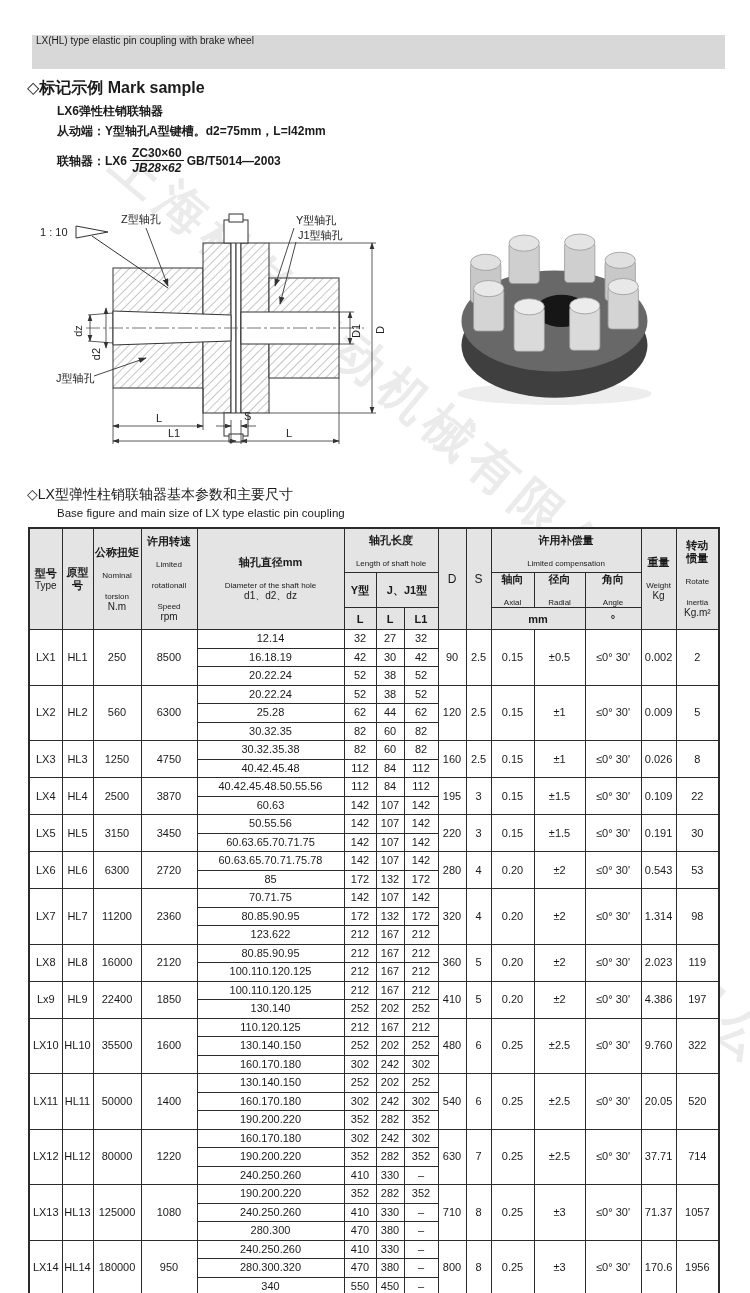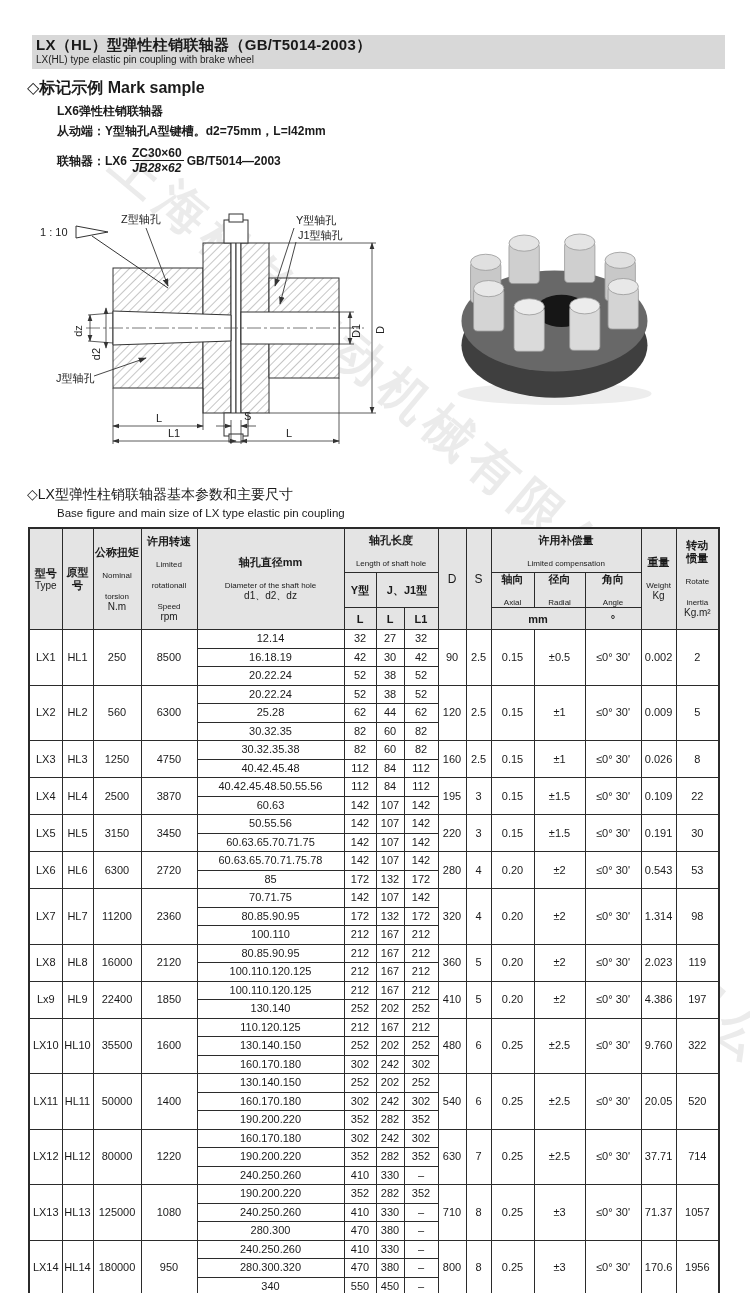--- a/index.html
+++ b/index.html
@@ -40,21 +40,20 @@
 </head>
 <body>
 
 <div class="page">
 
   <div class="wm" style="left:140px;top:130px;">上海松铭传动机械有限公司</div>
   <div class="wm" style="left:300px;top:620px;">上海松铭传动机械有限公司</div>
   <div class="wm" style="left:90px;top:900px;">上海松铭传动机械有限公司</div>
 
   <div class="titlebar">
-    <span class="title-cn">LX（HL）型弹性柱销联轴器（GB/T5014-2003）</span>
     <span class="title-en">LX(HL) type elastic pin coupling with brake wheel</span>
   </div>
 
   <div class="mark-heading">◇标记示例 Mark sample</div>
 
   <div class="mark-body">
     <div>LX6弹性柱销联轴器</div>
     <div>从动端：Y型轴孔A型键槽。d2=75mm，L=l42mm</div>
     <div class="mark-line4">
       <span>联轴器：LX6</span>
@@ -462,21 +461,21 @@
           <td rowspan="3">1.314</td>
           <td rowspan="3">98</td>
         </tr>
         <tr>
           <td>80.85.90.95</td>
           <td>172</td>
           <td>132</td>
           <td>172</td>
         </tr>
         <tr>
-          <td>100.110</td>
+          <td>123.622</td>
           <td>212</td>
           <td>167</td>
           <td>212</td>
         </tr>
         <tr>
           <td rowspan="2">LX8</td>
           <td rowspan="2">HL8</td>
           <td rowspan="2">16000</td>
           <td rowspan="2">2120</td>
           <td>80.85.90.95</td>

